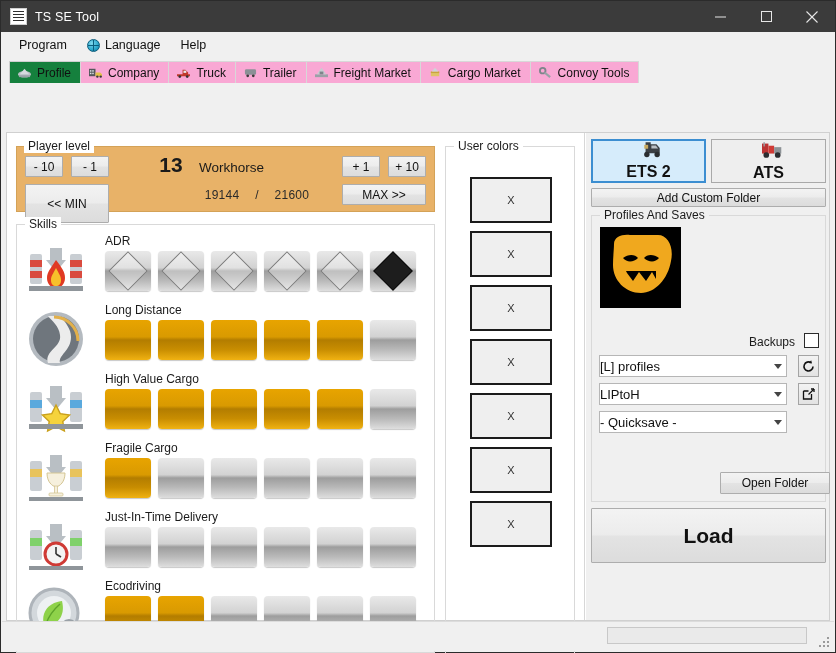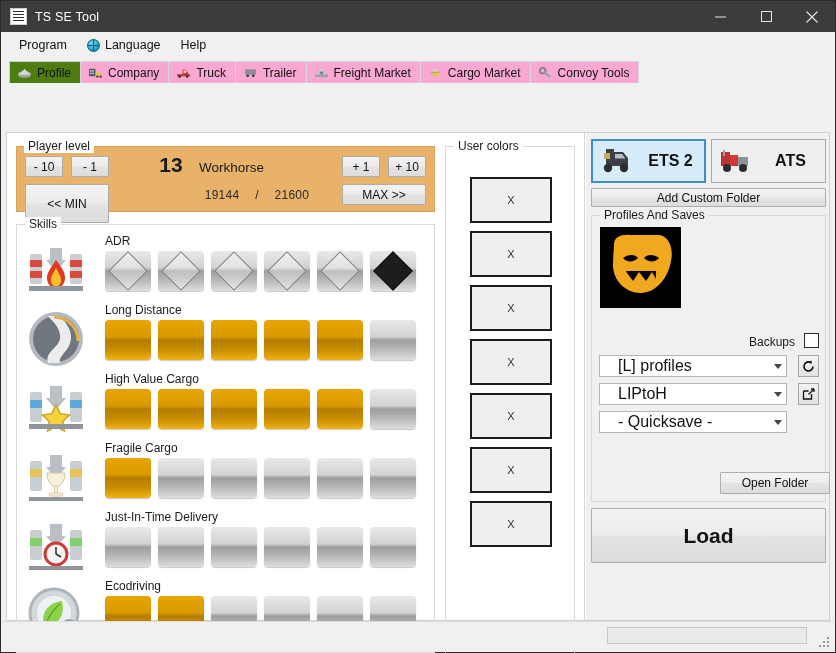--- a/index.html
+++ b/index.html
@@ -62,21 +62,21 @@
     display:flex;align-items:flex-end;height:24px;padding-left:8px;
     background:#f0f0f0;position:relative;
   }
   .tab{
     display:flex;align-items:center;gap:5px;
     height:22px;padding:0 9px 0 7px;
     background:#f9a8d4;border:1px solid #d8d8d8;border-bottom:none;
     font-size:12px;color:#111;box-sizing:border-box;
     margin-right:-1px;
   }
-  .tab.active{background:#4d7c0f;border-color:#cfcfcf;}
+  .tab.active{background:#15803d;border-color:#cfcfcf;}
   .tabico{width:15px;height:13px;display:block;}
 
   
   .content{
     position:absolute;left:5px;top:87px;right:5px;bottom:31px;
     background:#fff;border:1px solid #d0d0d0;box-sizing:border-box;margin-top:44px;
   }
   .leftpane{
     position:absolute;left:0;top:0;width:578px;bottom:0;
     background:#fff;border-right:1px solid #d7d7d7;box-sizing:border-box;
@@ -150,20 +150,21 @@
     display:flex;align-items:center;justify-content:center;
     font-size:11px;color:#333;
   }
   #sharecolors{position:absolute;left:13px;top:542px;width:105px;height:39px;}
 
   
   .gamebtn{
     position:absolute;top:6px;height:44px;width:115px;
     display:flex;align-items:center;justify-content:flex-start;gap:4px;
     box-sizing:border-box;
+    flex-direction:column;
   }
   #ets2btn{left:5px;background:#d6ecfb;border:2px solid #3c8ed1;}
   #atsbtn {left:125px;background:#eeeeee;border:1px solid #a9a9a9;}
   .gamelabel{flex:1;text-align:center;font-size:16px;font-weight:bold;color:#111;}
   #addcustom{position:absolute;left:5px;top:55px;width:235px;height:19px;font-size:12px;}
   #profilesgroup{left:5px;top:82px;width:235px;height:287px;border:1px solid #d9d9d9;background:#f0f0f0;}
   #profilesgroup .glabel{background:#f0f0f0;}
   .avatar{
     position:absolute;left:8px;top:11px;width:81px;height:81px;background:#000;
     overflow:hidden;
@@ -171,21 +172,21 @@
   .backups-label{position:absolute;right:30px;top:119px;font-size:12px;color:#1b1b1b;}
   .checkbox{
     position:absolute;right:6px;top:117px;width:15px;height:15px;
     background:#fff;border:1px solid #2b2b2b;box-sizing:border-box;
   }
   .combo{
     position:absolute;left:7px;width:188px;height:22px;
     background:#fff;border:1px solid #b6b6b6;box-sizing:border-box;
     display:flex;align-items:center;
   }
-  .combo .cval{flex:1;padding-left:18px;font-size:16px;color:#111;}
+  .combo .cval{flex:1;padding-left:0;font-size:13px;color:#111;}
   .combo .carrow{
     width:17px;height:20px;display:flex;align-items:center;justify-content:center;
   }
   .sidebtn{
     position:absolute;right:6px;width:21px;height:22px;
     background:linear-gradient(to bottom,#f3f3f3,#e2e2e2);
     border:1px solid #a4a4a4;box-sizing:border-box;
     display:flex;align-items:center;justify-content:center;
   }
   #combo1{top:139px;} #combo2{top:167px;} #combo3{top:195px;}

